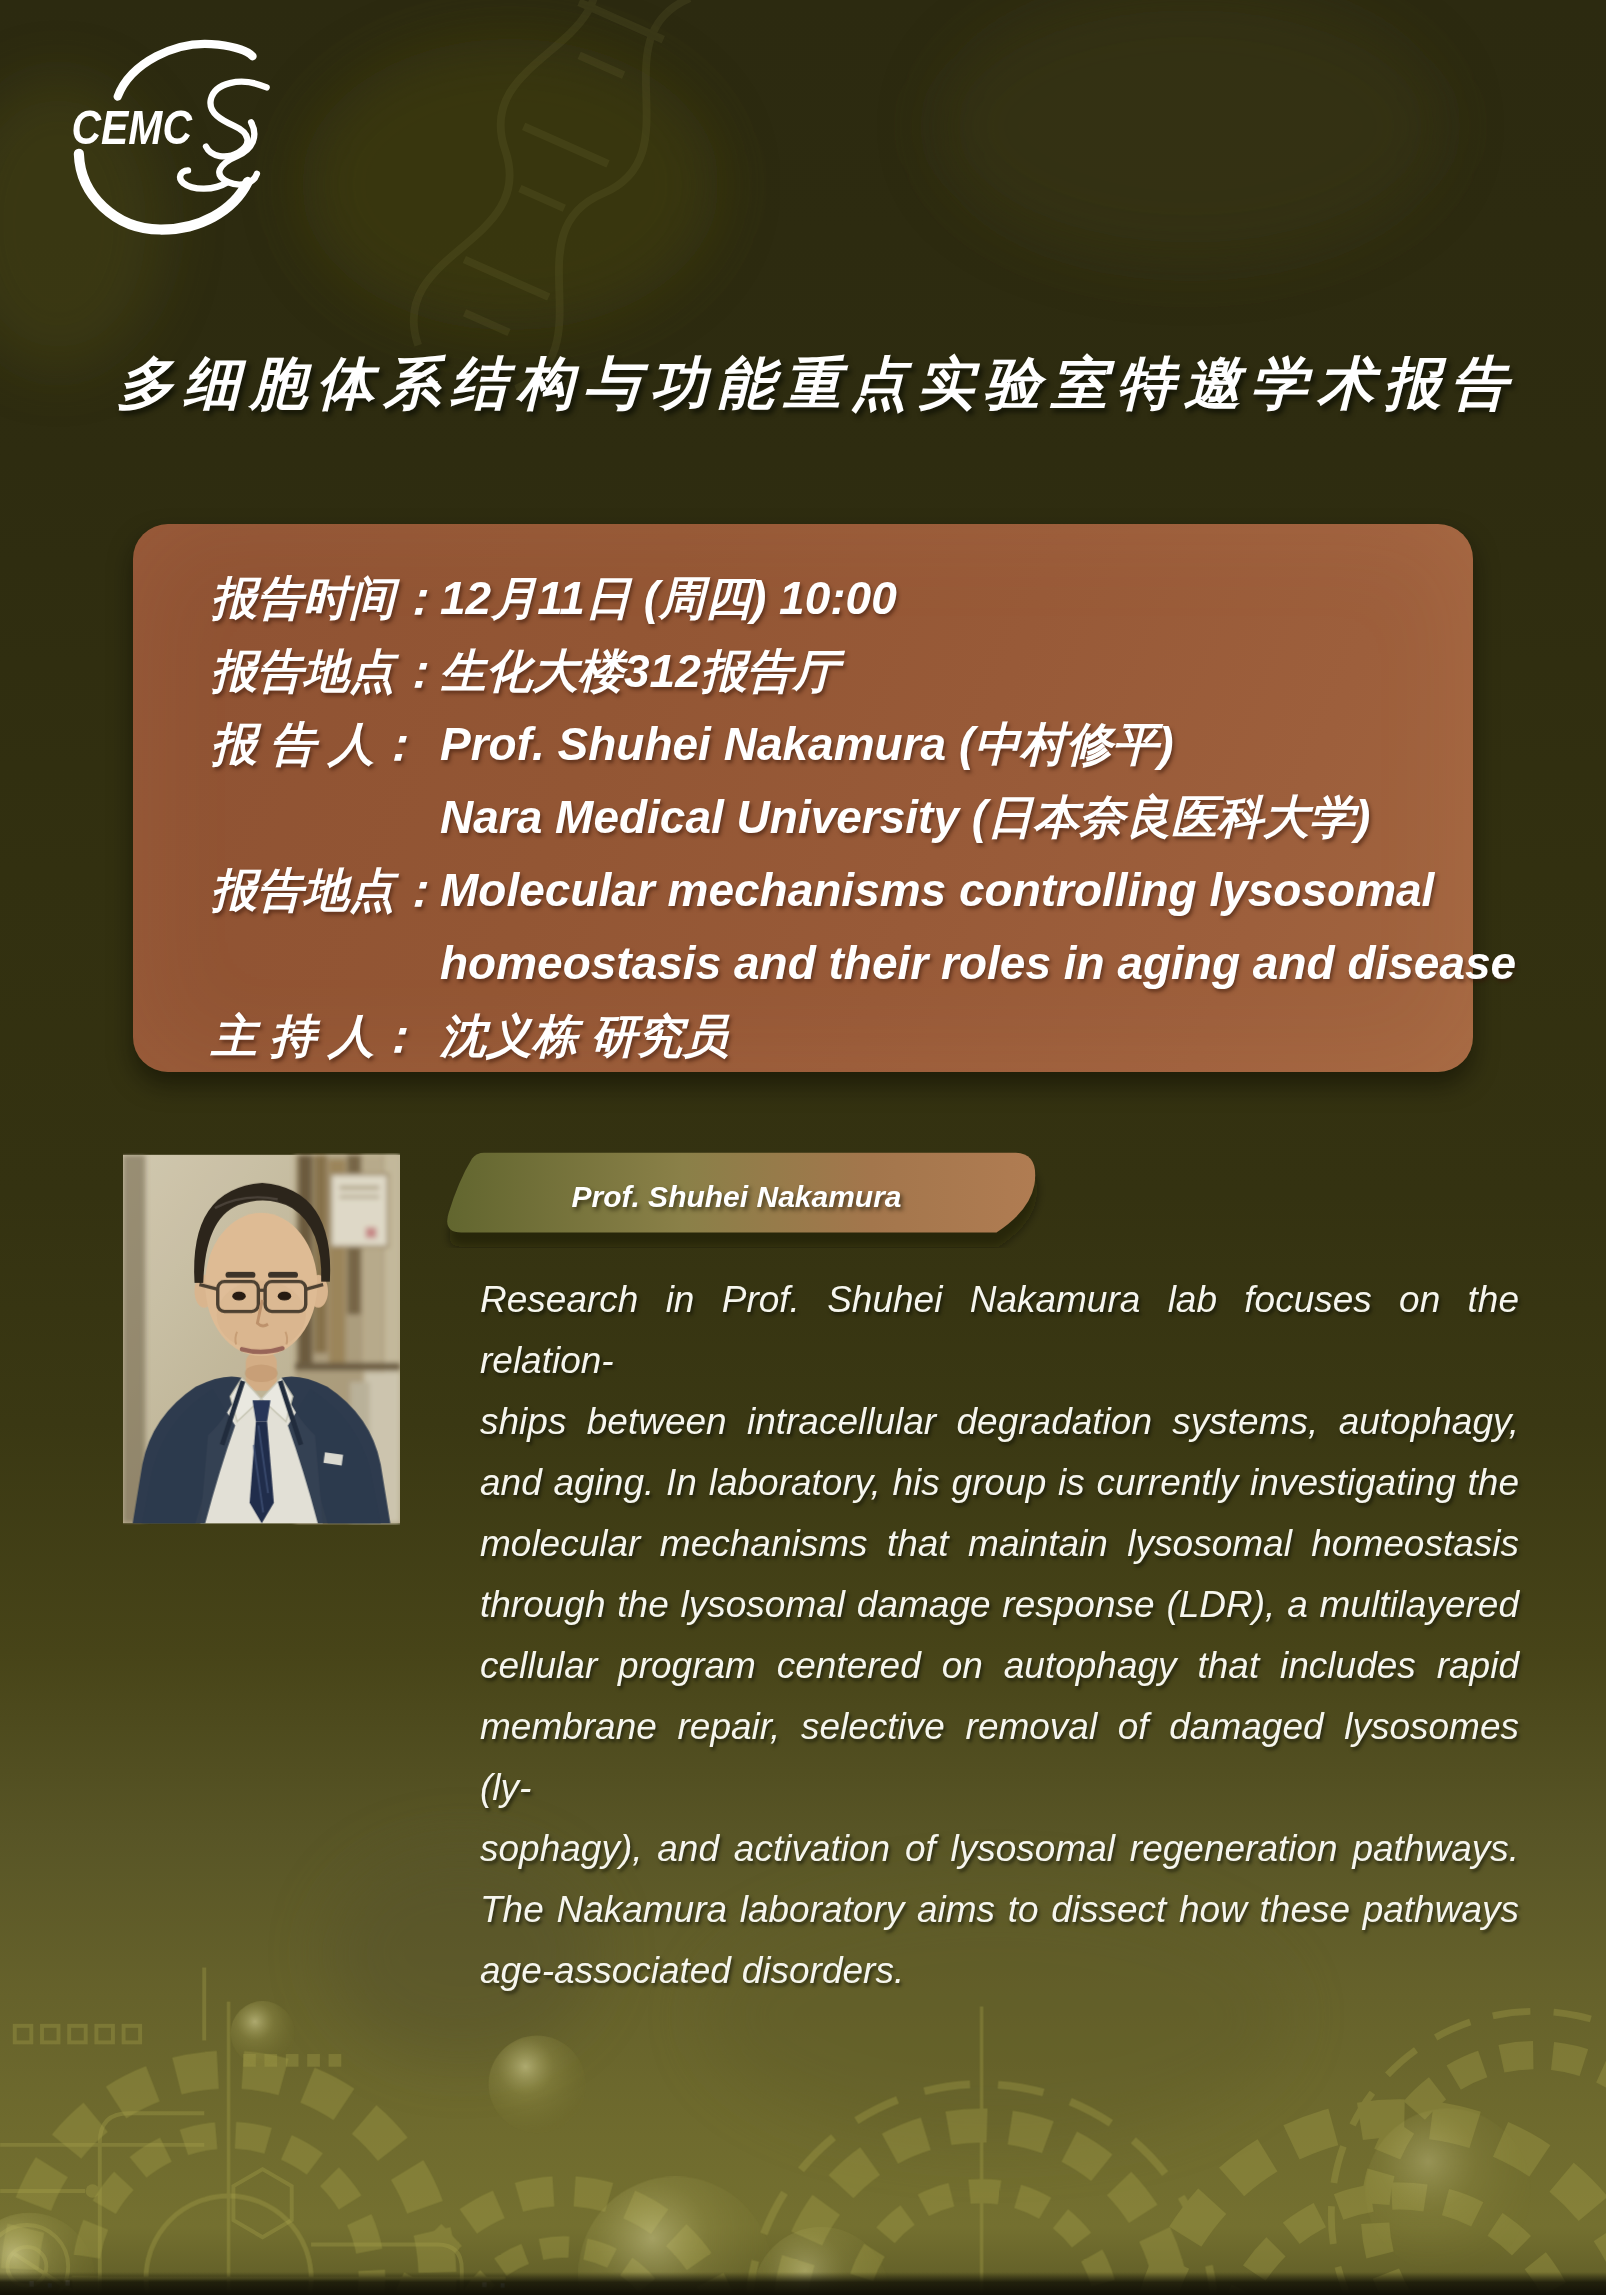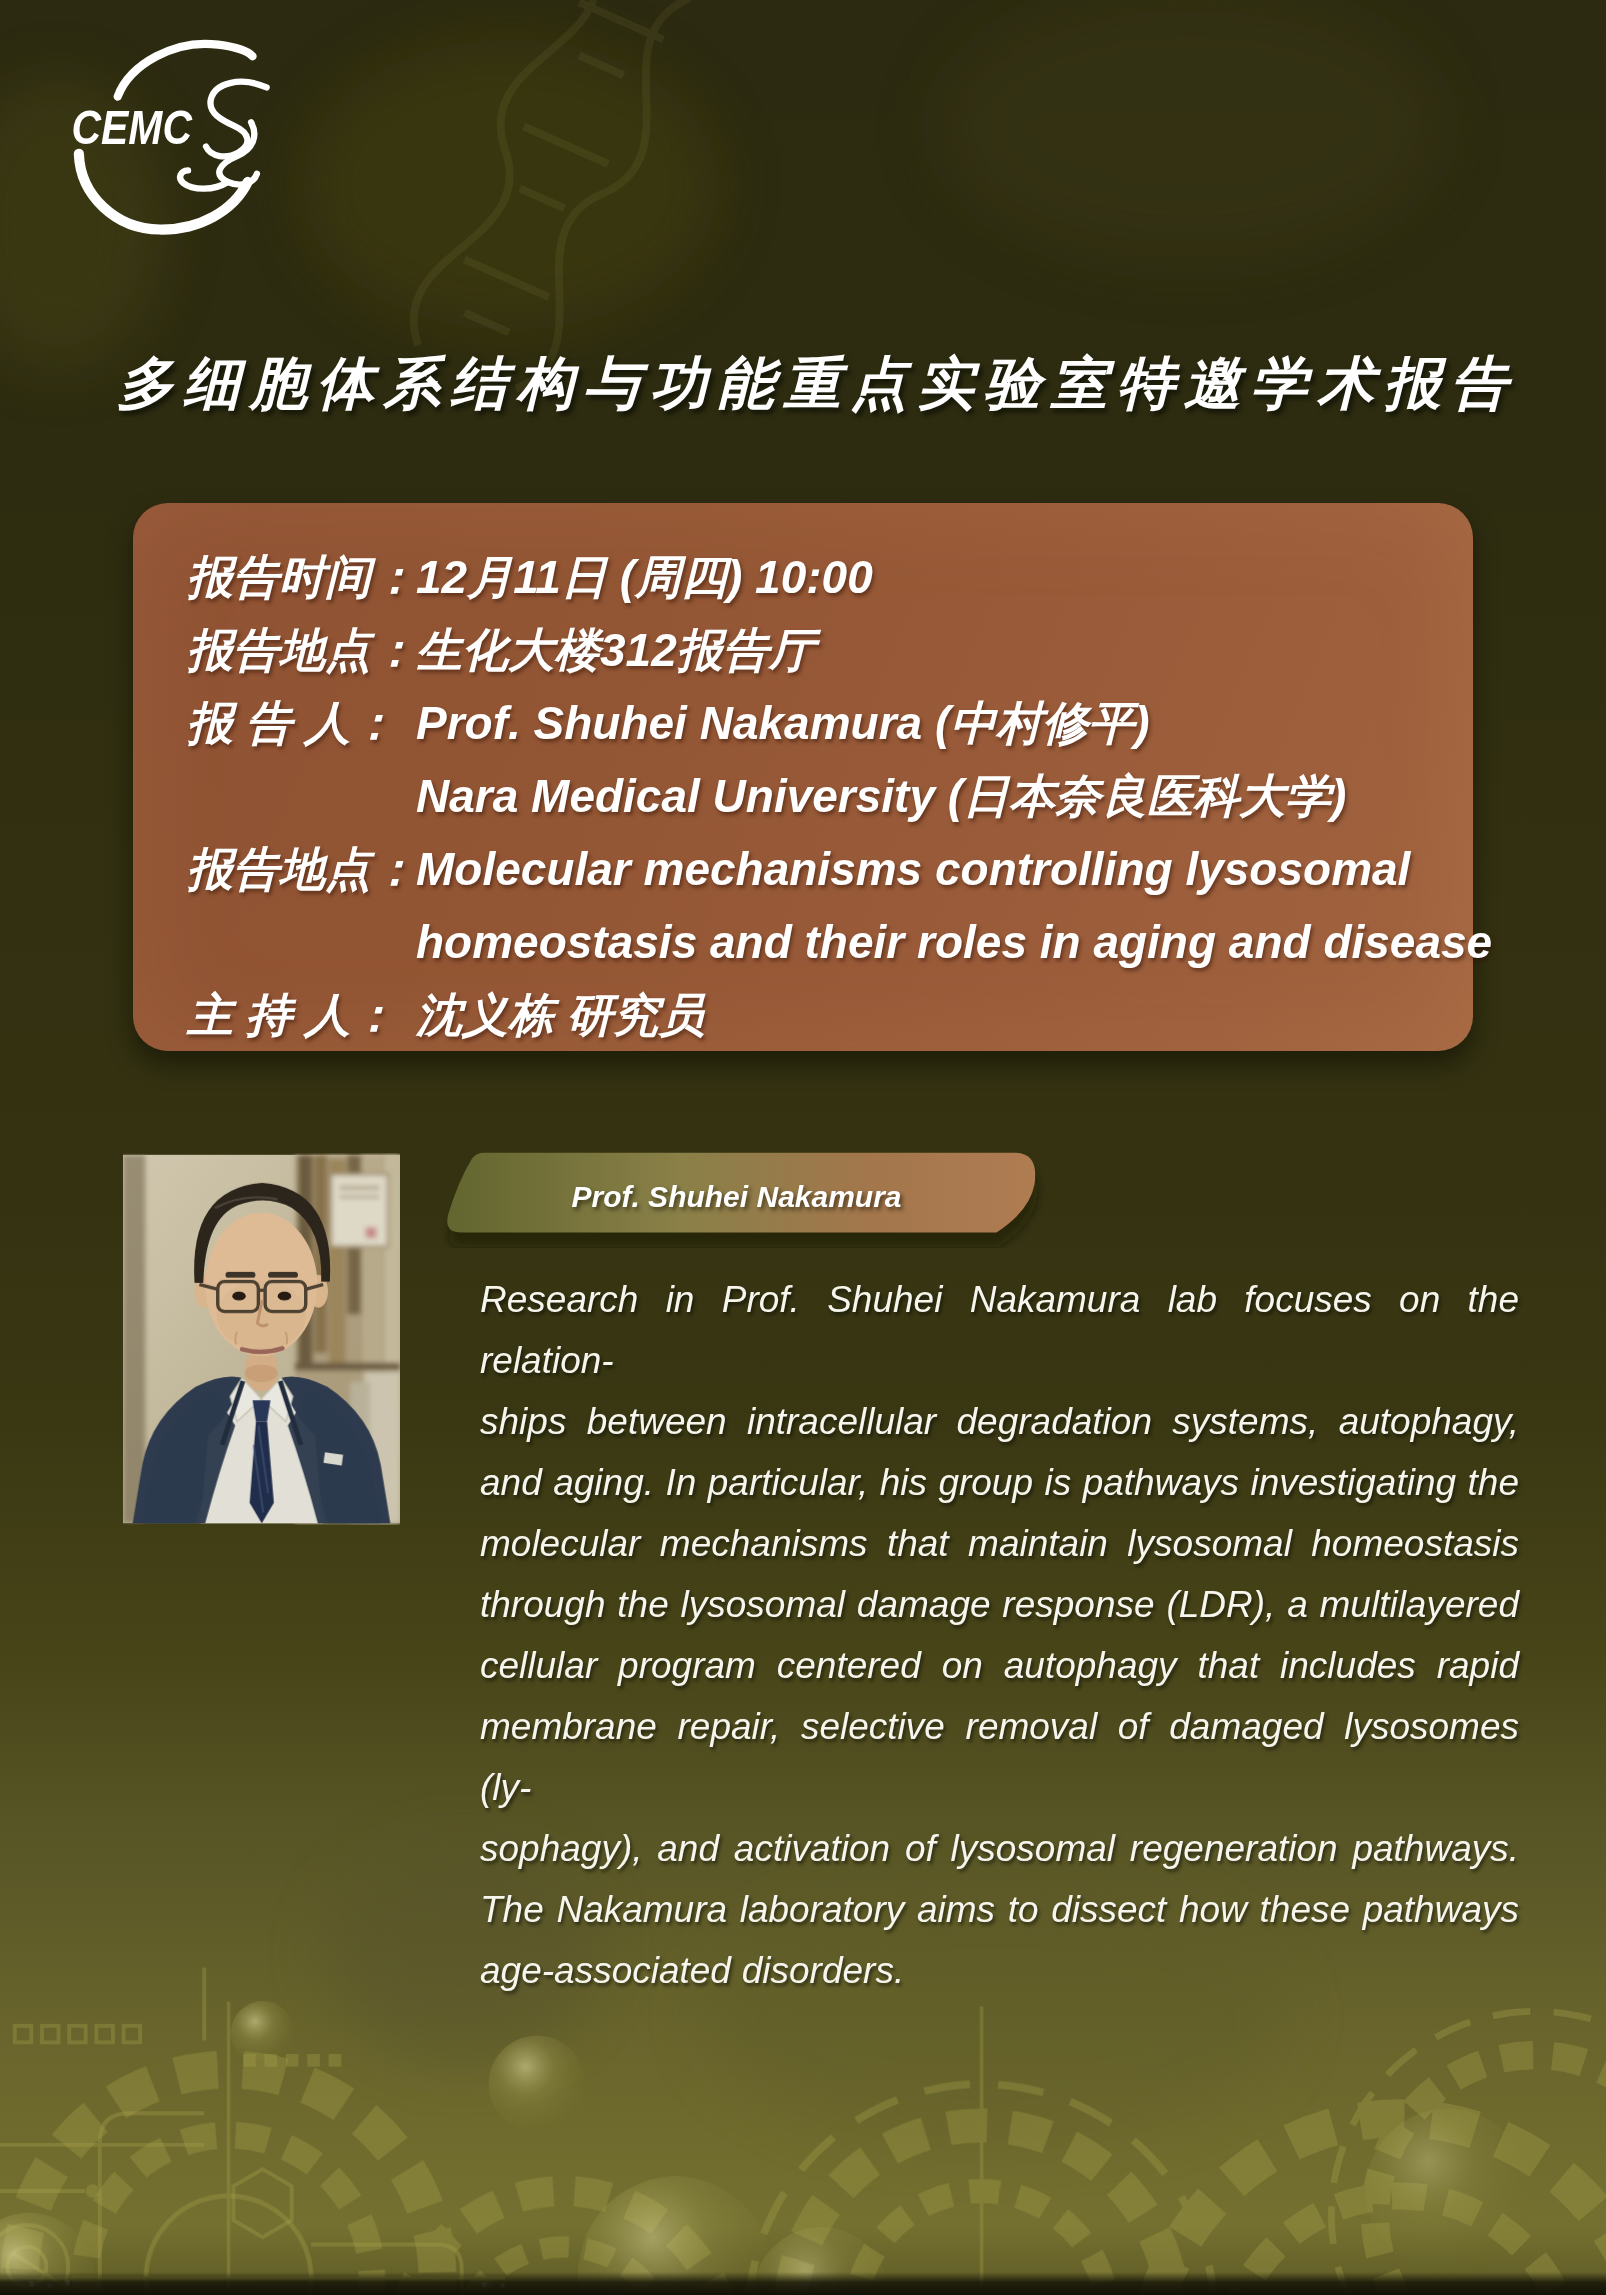--- a/index.html
+++ b/index.html
@@ -28,25 +28,25 @@
     left:0;top:346px;width:1607px;
     text-align:center;
     font-size:57px;font-weight:bold;color:#ffffff;
     letter-spacing:9.7px;padding-left:27px;
     text-shadow:2.9px 4.4px 5.8px rgba(5,8,0,0.65);
     white-space:nowrap;
   }
 
   
   #info-box{
-    left:133px;top:503px;width:1340px;height:548px;
+    left:133px;top:524px;width:1340px;height:548px;
     border-radius:35px;
     background:linear-gradient(112deg,#8f5233 0%,#935634 35%,#985a38 60%,#9d5f3c 82%,#a2653f 100%);
     box-shadow:0 12.6px 23px rgba(10,10,0,0.5), inset 0 0 107px rgba(255,190,140,0.10);
-    padding:38px 44px 0 54px;
+    padding:38px 44px 0 78px;
   }
   .info-row{
     display:flex;
     font-size:46px;font-weight:bold;color:#ffffff;
     line-height:73px;white-space:pre;
     text-shadow:1.9px 2.9px 3.9px rgba(50,18,5,0.5);
   }
   .info-label{width:229px;flex:none;}
   .info-value{flex:none;}
 
@@ -322,21 +322,21 @@
         </filter>
     </defs>
     <path d="M115,30 H1210 Q1258,32 1248,96 Q1238,150 1170,194 H68 Q30,194 42,154 Q62,88 90,42 Q100,30 115,30 Z" fill="#14130577" filter="url(#rblur)" transform="translate(4,14)"></path>
     <path d="M115,14 H1210 Q1258,16 1248,80 Q1238,134 1170,178 H68 Q30,178 42,138 Q62,72 90,26 Q100,14 115,14 Z" fill="url(#ribbon)"></path>
   </svg>
   <div id="banner-label" class="abs">Prof. Shuhei Nakamura</div>
 
   <div id="bio" class="abs">
     <div class="bio-line">Research in Prof. Shuhei Nakamura lab focuses on the relation-</div>
     <div class="bio-line">ships between intracellular degradation systems, autophagy,</div>
-    <div class="bio-line">and aging. In particular, his group is pathways investigating the</div>
+    <div class="bio-line">and aging. In laboratory, his group is currently investigating the</div>
     <div class="bio-line">molecular mechanisms that maintain lysosomal homeostasis</div>
     <div class="bio-line">through the lysosomal damage response (LDR), a multilayered</div>
     <div class="bio-line">cellular program centered on autophagy that includes rapid</div>
     <div class="bio-line">membrane repair, selective removal of damaged lysosomes (ly-</div>
     <div class="bio-line">sophagy), and activation of lysosomal regeneration pathways.</div>
     <div class="bio-line">The Nakamura laboratory aims to dissect how these pathways</div>
     <div class="bio-line bio-last">age-associated disorders.</div>
   </div>
 
   <div id="bottom-strip" class="abs"></div>

